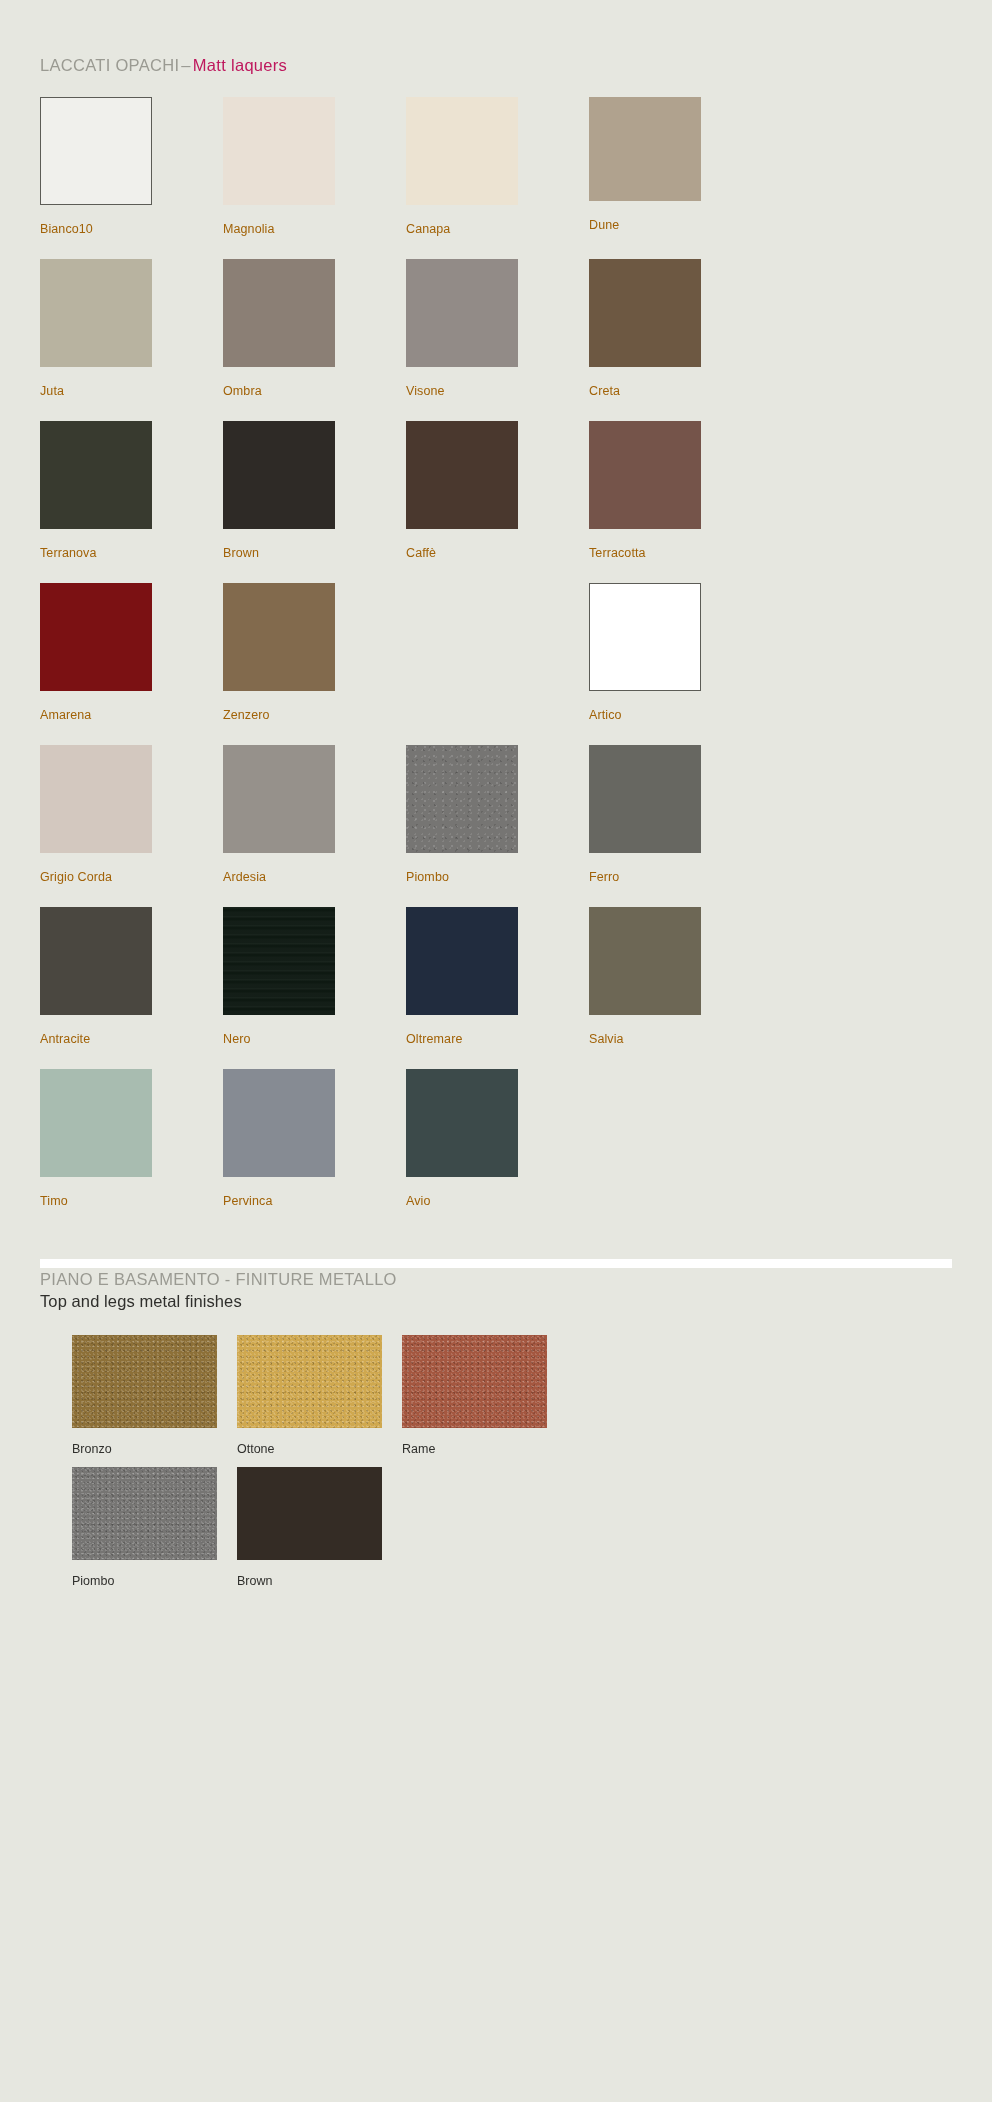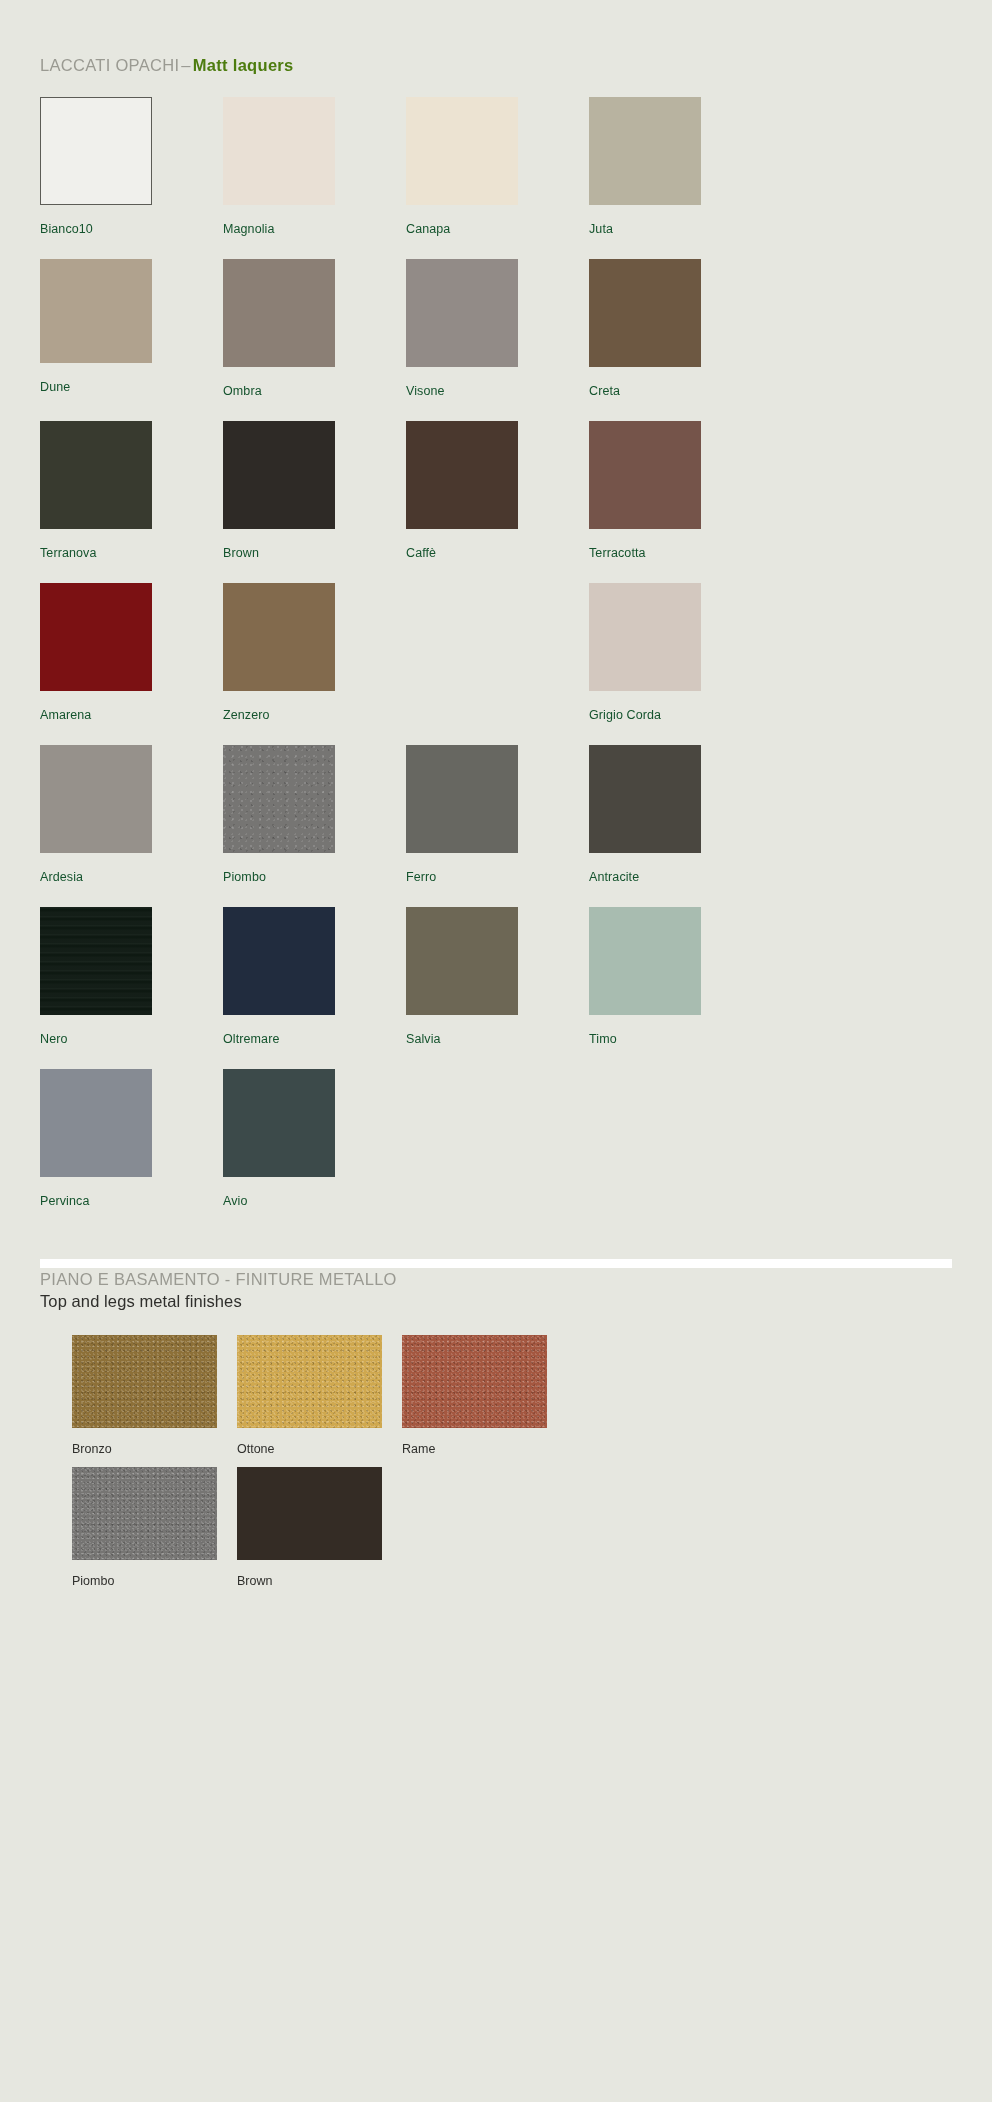--- a/index.html
+++ b/index.html
@@ -31,22 +31,22 @@
   }
   .head-it {
     color: #9a9a92;
     font-weight: 400;
   }
   .head-dash {
     color: #9a9a92;
     padding: 0 2px;
   }
   .head-en {
-    color: #4d7c0f;
-    font-weight: 700;
+    color: #be185d;
+    font-weight: 400;
   }
 
   
   .lacquer-grid {
     margin-top: 22px;
     display: grid;
     grid-template-columns: repeat(4, 183px);
     column-gap: 0;
     row-gap: 0;
   }
@@ -83,21 +83,21 @@
         rgba(0,0,0,0.05) 2px,
         rgba(0,0,0,0.05) 4px,
         rgba(255,255,255,0.02) 5px,
         rgba(255,255,255,0.02) 9px);
   }
   .cell-label {
     position: absolute;
     left: 0;
     top: 125px;
     font-size: 12.5px;
-    color: #14532d;
+    color: #a16207;
     letter-spacing: 0.1px;
     white-space: nowrap;
   }
   .cell-label.raised {
     top: 121px;
   }
 
   
   .divider {
     margin-top: 28px;
@@ -179,28 +179,28 @@
       </div>
       <div class="cell">
         <div class="swatch" style="background-color: rgb(233, 224, 213);"></div>
         <div class="cell-label">Magnolia</div>
       </div>
       <div class="cell">
         <div class="swatch" style="background-color: rgb(236, 227, 210);"></div>
         <div class="cell-label">Canapa</div>
       </div>
       <div class="cell">
+        <div class="swatch short" style="background-color: rgb(176, 162, 142);"></div>
+        <div class="cell-label raised">Dune</div>
+      </div>
+      <div class="cell">
         <div class="swatch" style="background-color: rgb(184, 179, 160);"></div>
         <div class="cell-label">Juta</div>
       </div>
       <div class="cell">
-        <div class="swatch short" style="background-color: rgb(176, 162, 142);"></div>
-        <div class="cell-label raised">Dune</div>
-      </div>
-      <div class="cell">
         <div class="swatch" style="background-color: rgb(139, 127, 117);"></div>
         <div class="cell-label">Ombra</div>
       </div>
       <div class="cell">
         <div class="swatch" style="background-color: rgb(146, 139, 135);"></div>
         <div class="cell-label">Visone</div>
       </div>
       <div class="cell">
         <div class="swatch" style="background-color: rgb(109, 88, 66);"></div>
         <div class="cell-label">Creta</div>
@@ -223,20 +223,24 @@
       </div>
       <div class="cell">
         <div class="swatch" style="background-color: rgb(123, 17, 19);"></div>
         <div class="cell-label">Amarena</div>
       </div>
       <div class="cell">
         <div class="swatch" style="background-color: rgb(130, 106, 77);"></div>
         <div class="cell-label">Zenzero</div>
       </div>
       <div class="cell empty"></div>
+      <div class="cell">
+        <div class="swatch bordered" style="background-color: rgb(255, 255, 255);"></div>
+        <div class="cell-label">Artico</div>
+      </div>
       <div class="cell">
         <div class="swatch" style="background-color: rgb(211, 200, 191);"></div>
         <div class="cell-label">Grigio Corda</div>
       </div>
       <div class="cell">
         <div class="swatch" style="background-color: rgb(150, 145, 139);"></div>
         <div class="cell-label">Ardesia</div>
       </div>
       <div class="cell">
         <div class="swatch tex-rough" style="background-color: rgb(118, 117, 115);"></div>

